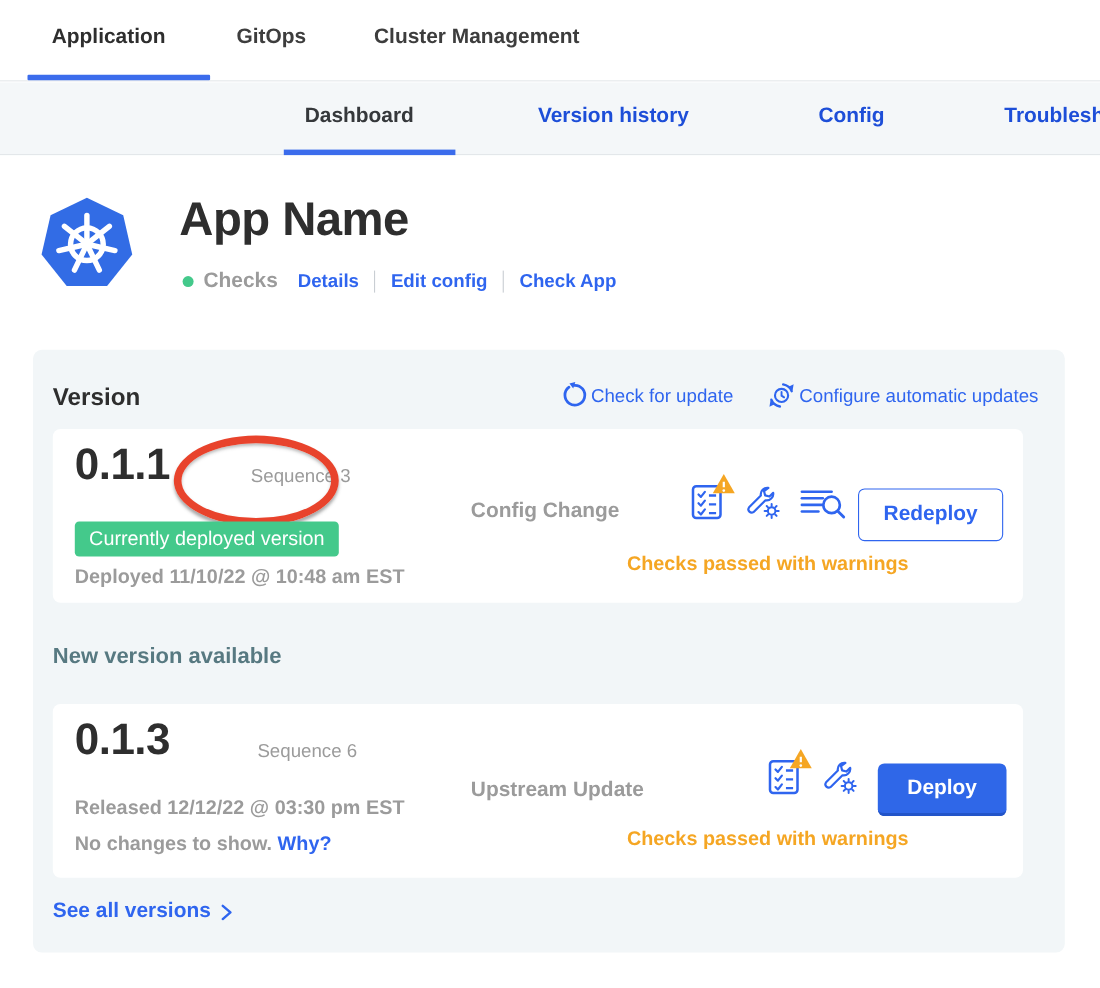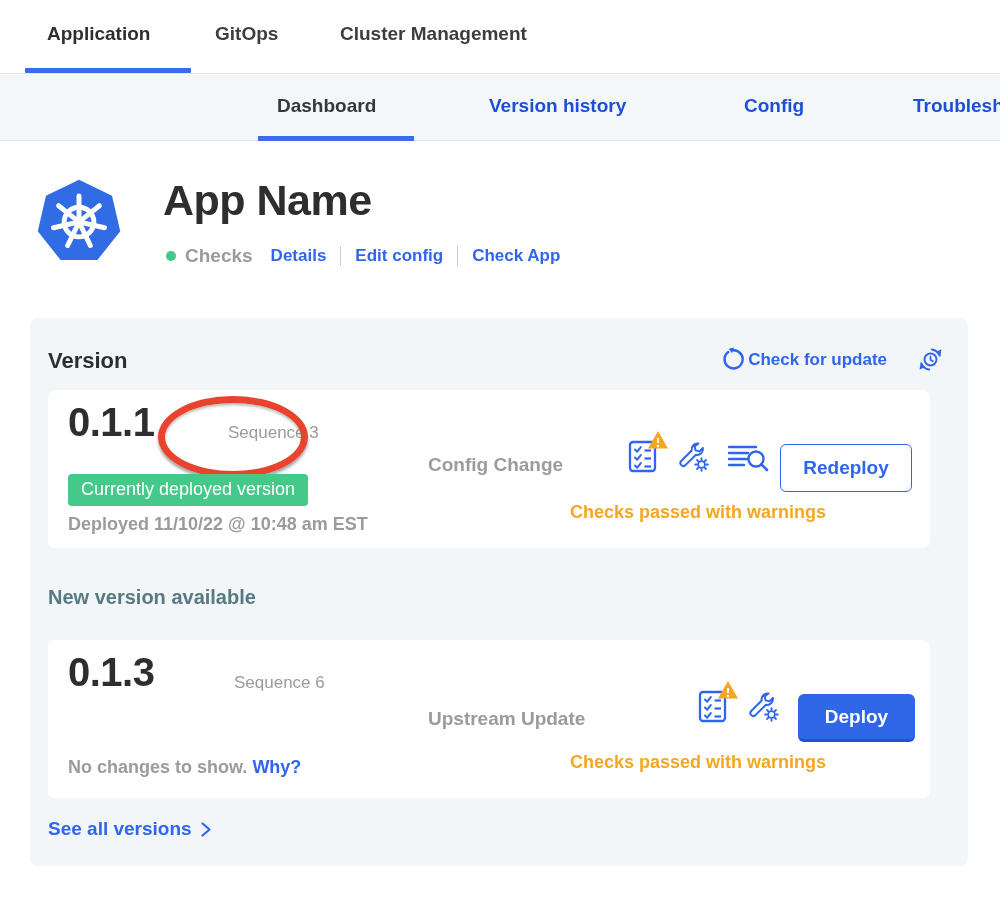--- a/index.html
+++ b/index.html
@@ -28,21 +28,21 @@
   .status-dot { width:10px; height:10px; border-radius:50%; background:#44c98b; margin-right:9px; }
   .status-text { font-size:19px; font-weight:700; color:#9b9b9b; margin-right:18px; }
   .hdr-link { font-size:17px; font-weight:700; color:#2f65ef; cursor:pointer; text-decoration:none; }
   .hdr-divider { width:1px; height:20px; background:#c9ced3; margin:0 14px; }
 
   
   .panel { position:absolute; left:30px; top:318px; width:938px; height:548px;
     background:#f2f6f8; border-radius:8px; }
   .panel-title { position:absolute; left:18px; top:30px; font-size:22px; font-weight:800; color:#2e2e2e; }
   .panel-links { position:absolute; right:24px; top:28px; display:flex; align-items:center; gap:30px; }
-  .panel-link { display:flex; align-items:center; gap:3px; font-size:17px; font-weight:700; color:#2f65ef; cursor:pointer; }
+  .panel-link { display:flex; align-items:center; gap:3px; font-size:17px; font-weight:400; color:#2f65ef; cursor:pointer; }
 
   .vcard { position:absolute; left:18px; width:882px; height:158px; background:#fff; border-radius:7px; }
   .vcard.first { top:72px; }
   .vcard.second { top:322px; }
 
   .version-number { position:absolute; left:20px; top:10px; font-size:40px; font-weight:800; color:#2e2e2e; letter-spacing:-0.5px; }
   .sequence { position:absolute; left:132px; top:33px; font-size:17px; color:#9b9b9b;margin-left:48px; }
   .annotation-ellipse { position:absolute; left:110px; top:6px; width:150px; height:82px;
     border:7px solid #e8432c; border-radius:50%;
     box-shadow:0 3px 3px rgba(60,60,60,.45), inset 0 2px 3px rgba(60,60,60,.35);
@@ -131,20 +131,21 @@
       </div>
       <div class="panel-link">
         <svg width="27" height="27" viewBox="0 0 28 28">
           <circle cx="14" cy="14" r="6.2" fill="none" stroke="#2f65ef" stroke-width="2"></circle>
           <path d="M14 10.8v3.4l2.4 1.6" fill="none" stroke="#2f65ef" stroke-width="1.8" stroke-linecap="round"></path>
           <path d="M23.6 10A10.6 10.6 0 0 0 15.5 3.6" fill="none" stroke="#2f65ef" stroke-width="2.2" stroke-linecap="round"></path>
           <path d="M25.4 3.4l-1 6-4.8-3.2z" fill="#2f65ef"></path>
           <path d="M4.4 18A10.6 10.6 0 0 0 12.5 24.4" fill="none" stroke="#2f65ef" stroke-width="2.2" stroke-linecap="round"></path>
           <path d="M2.6 24.6l1-6 4.8 3.2z" fill="#2f65ef"></path>
         </svg>
+        <span>Configure automatic updates</span>
       </div>
     </div>
 
     <div class="vcard first">
       <div class="version-number">0.1.1</div>
       <div class="sequence">Sequence 3</div>
       <div class="annotation-ellipse"></div>
       <div class="deployed-badge">Currently deployed version</div>
       <div class="deploy-meta meta-1">Deployed 11/10/22 @ 10:48 am EST</div>
       <div class="source-label">Config Change</div>
@@ -194,20 +195,21 @@
 
       <button class="btn btn-redeploy">Redeploy</button>
       <div class="checks-text">Checks passed with warnings</div>
     </div>
 
     <div class="new-version-heading">New version available</div>
 
     <div class="vcard second">
       <div class="version-number">0.1.3</div>
       <div class="sequence" style="left:138px;">Sequence 6</div>
+      <div class="deploy-meta meta-rel">Released 12/12/22 @ 03:30 pm EST</div>
       <div class="deploy-meta meta-changes">
         <span>No changes to show.</span>
         <span class="why-link">Why?</span>
       </div>
       <div class="source-label" style="top:68px;">Upstream Update</div>
 
       <div class="icon-row second">
         <div class="check-icon-wrap">
           <svg width="34" height="36" viewBox="0 0 34 36">
             <rect x="4" y="4" width="25" height="29" rx="3" fill="none" stroke="#2f65ef" stroke-width="2.3"></rect>

